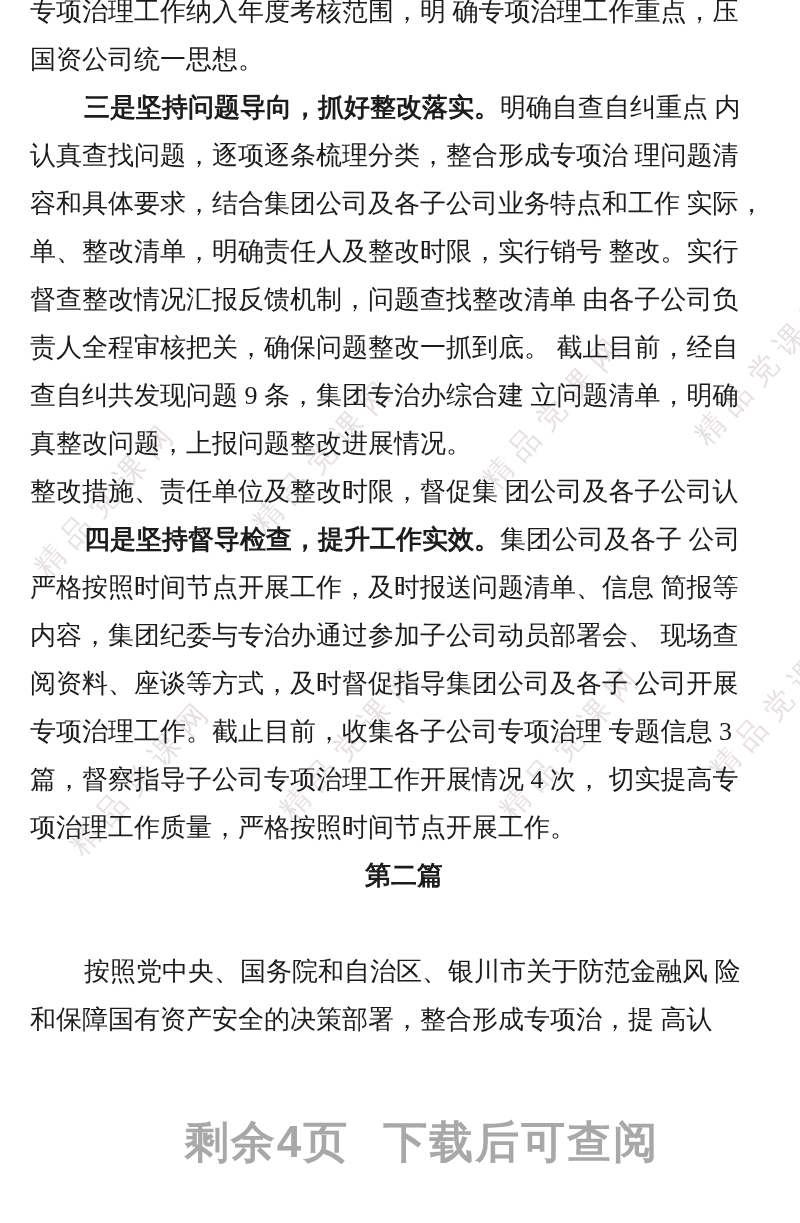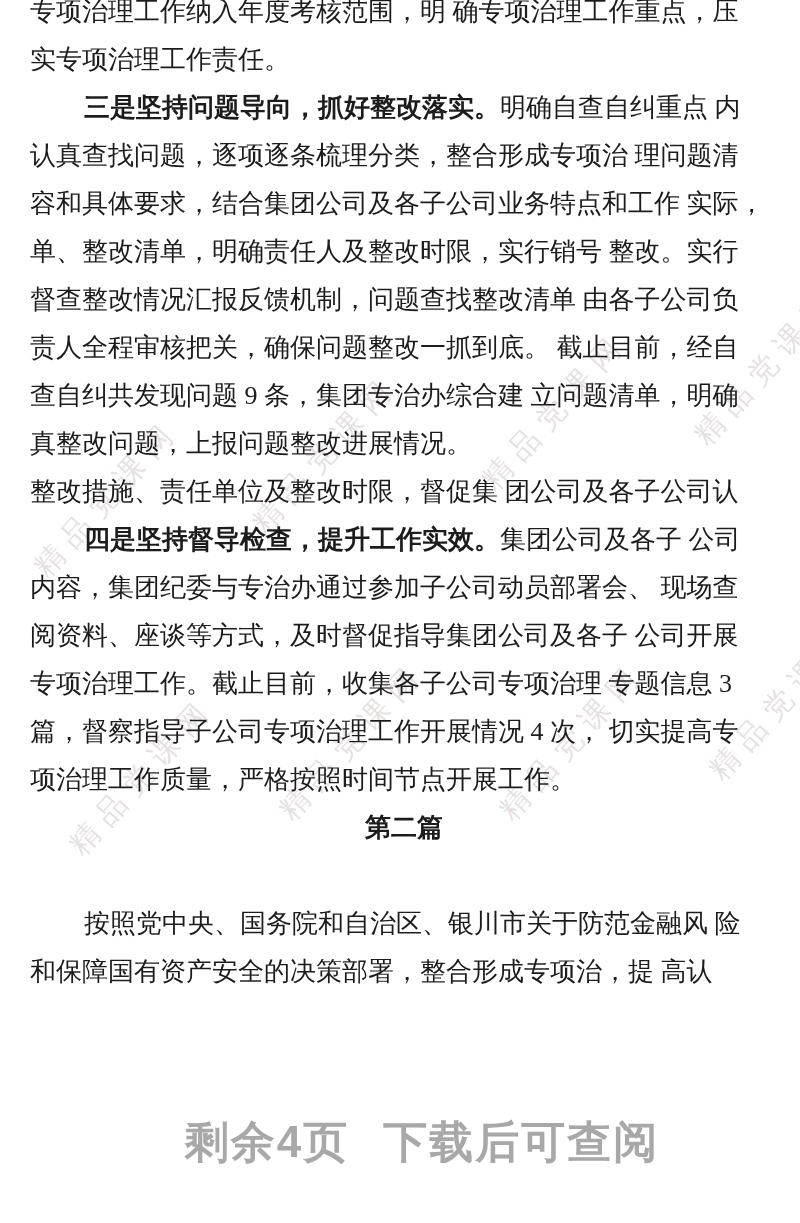--- a/index.html
+++ b/index.html
@@ -71,31 +71,32 @@
     <span class="wm" style="left:700px; top:420px;">精品党课网</span>
     <span class="wm" style="left:75px;  top:830px;">精品党课网</span>
     <span class="wm" style="left:285px; top:795px;">精品党课网</span>
     <span class="wm" style="left:505px; top:795px;">精品党课网</span>
     <span class="wm" style="left:715px; top:755px;">精品党课网</span>
   </div>
 
   <div class="doc">
     <div>
         <div class="line"><span>专项治理工作纳入年度考核范围，明 确专项治理工作重点，压</span></div>
-        <div class="line"><span>实专项治理工作责任。</span></div>
+        <div class="line"><span>国资公司统一思想。</span></div>
         <div class="line indent"><span class="b">三是坚持问题导向，抓好整改落实。</span><span>明确自查自纠重点 内</span></div>
         <div class="line"><span>认真查找问题，逐项逐条梳理分类，整合形成专项治 理问题清</span></div>
         <div class="line"><span>容和具体要求，结合集团公司及各子公司业务特点和工作 实际，</span></div>
         <div class="line"><span>单、整改清单，明确责任人及整改时限，实行销号 整改。实行</span></div>
         <div class="line"><span>督查整改情况汇报反馈机制，问题查找整改清单 由各子公司负</span></div>
         <div class="line"><span>责人全程审核把关，确保问题整改一抓到底。 截止目前，经自</span></div>
         <div class="line"><span>查自纠共发现问题 9 条，集团专治办综合建 立问题清单，明确</span></div>
         <div class="line"><span>真整改问题，上报问题整改进展情况。</span></div>
         <div class="line"><span>整改措施、责任单位及整改时限，督促集 团公司及各子公司认</span></div>
         <div class="line indent"><span class="b">四是坚持督导检查，提升工作实效。</span><span>集团公司及各子 公司</span></div>
+        <div class="line"><span>严格按照时间节点开展工作，及时报送问题清单、信息 简报等</span></div>
         <div class="line"><span>内容，集团纪委与专治办通过参加子公司动员部署会、 现场查</span></div>
         <div class="line"><span>阅资料、座谈等方式，及时督促指导集团公司及各子 公司开展</span></div>
         <div class="line"><span>专项治理工作。截止目前，收集各子公司专项治理 专题信息 3</span></div>
         <div class="line"><span>篇，督察指导子公司专项治理工作开展情况 4 次， 切实提高专</span></div>
         <div class="line"><span>项治理工作质量，严格按照时间节点开展工作。</span></div>
         <div class="line center"><span class="b">第二篇</span></div>
         <div class="line blank"></div>
         <div class="line indent"><span>按照党中央、国务院和自治区、银川市关于防范金融风 险</span></div>
         <div class="line"><span>和保障国有资产安全的决策部署，整合形成专项治，提 高认</span></div>
       </div>

